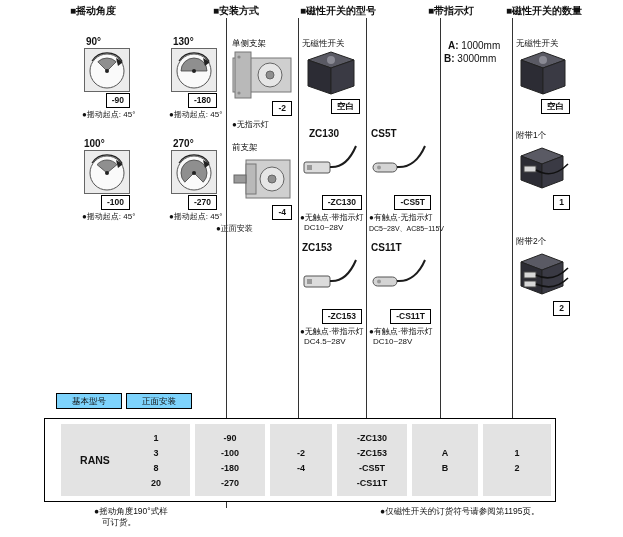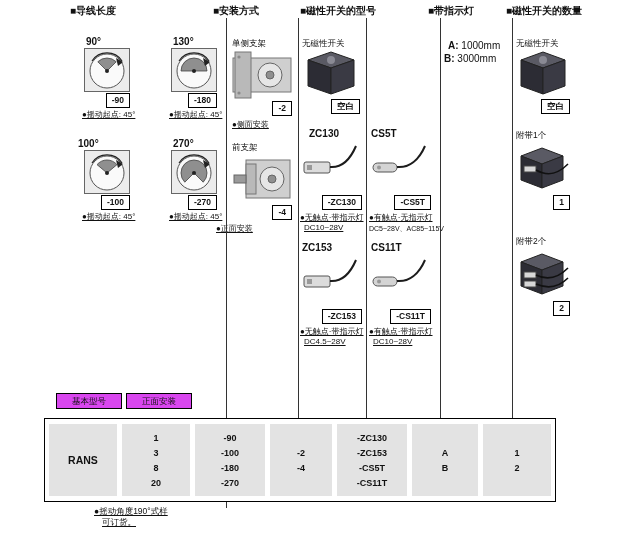--- a/index.html
+++ b/index.html
@@ -3,53 +3,53 @@
 <meta charset="utf-8">
 <style>
   html,body{margin:0;padding:0;background:#fff;}
   .canvas{
     position:relative;width:623px;height:537px;background:#ffffff;overflow:hidden;
     font-family:"Liberation Sans","DejaVu Sans",sans-serif;color:#111;
   }
   .title{position:absolute;font-size:10px;font-weight:bold;white-space:nowrap;}
   .lbl{position:absolute;font-size:8.5px;white-space:nowrap;}
   .lblb{position:absolute;font-size:10px;font-weight:bold;white-space:nowrap;}
-  .note{position:absolute;font-size:8px;white-space:nowrap;text-decoration:underline;}
+  .note{position:absolute;font-size:8px;white-space:nowrap;}
   .noteS{position:absolute;font-size:7px;white-space:nowrap;}
   .codebox{
     position:absolute;border:1px solid #000;background:#fff;z-index:3;
     font-size:8.5px;font-weight:bold;line-height:11px;padding:1px 5px;
     text-align:center;white-space:nowrap;
   }
   .img{position:absolute;line-height:0;z-index:2;}
   .vline{position:absolute;width:1px;background:#333;z-index:1;}
   .hbox{
     position:absolute;border:1px solid #000;height:14px;line-height:14px;
-    font-size:8.5px;text-align:center;background:#d946ef;
+    font-size:8.5px;text-align:center;background:#7dd3fc;
   }
   .otable{
     position:absolute;left:44px;top:418px;width:510px;height:82px;
     border:1px solid #000;background:#fff;
   }
   .tcol{
     position:absolute;top:5px;height:72px;background:#e3e3e3;
     display:flex;flex-direction:column;justify-content:center;align-items:center;
     gap:3px;font-size:9px;font-weight:bold;
   }
   .cellval{display:block;line-height:12px;}
   .rans{font-size:10.5px;font-weight:bold;}
   .leadrow{position:absolute;font-size:10px;white-space:nowrap;}
   .leadrow b{font-weight:bold;}
 </style>
 </head>
 <body>
 
 <div class="canvas">
 
-  <div class="title" style="left:70px;top:4px">■导线长度</div>
+  <div class="title" style="left:70px;top:4px">■摇动角度</div>
   <div class="title" style="left:213px;top:4px">■安装方式</div>
   <div class="title" style="left:300px;top:4px">■磁性开关的型号</div>
   <div class="title" style="left:428px;top:4px">■带指示灯</div>
   <div class="title" style="left:506px;top:4px">■磁性开关的数量</div>
 
   <div class="vline" style="left:226px;top:18px;height:400px"></div>
   <div class="vline" style="left:298px;top:18px;height:400px"></div>
   <div class="vline" style="left:366px;top:18px;height:400px"></div>
   <div class="vline" style="left:440px;top:18px;height:400px"></div>
   <div class="vline" style="left:512px;top:18px;height:400px"></div>
@@ -75,21 +75,21 @@
         <circle cx="23" cy="23" r="17" fill="#fafafa" stroke="#555"></circle>
         <path d="M23,23 L10,23 A13,13 0 0 1 36,23 Z" fill="#8f8f8f" stroke="#444" stroke-width="0.8"></path>
         <circle cx="23" cy="23" r="2" fill="#222"></circle>
         <path d="M8,13 A18,18 0 0 1 38,13" fill="none" stroke="#222" stroke-width="1.2"></path>
         <polygon points="39,14 32,10 34,18" fill="#222"></polygon>
       </svg>
   </div>
   <div class="codebox" style="right:406px;top:93px">-180</div>
   <div class="note" style="left:169px;top:109px">●摇动起点: 45°</div>
 
-  <div class="lblb" style="left:78px;top:138px">100°</div>
+  <div class="lblb" style="left:84px;top:138px">100°</div>
   <div class="img" style="left:84px;top:150px">
     <svg width="46" height="44" viewBox="0 0 46 44">
         <rect x="0.5" y="0.5" width="45" height="43" fill="#ececec" stroke="#666"></rect>
         <circle cx="23" cy="23" r="17" fill="#fafafa" stroke="#555"></circle>
         <path d="M23,23 L13.04,14.64 A13,13 0 0 1 32.96,14.64 Z" fill="#8f8f8f" stroke="#444" stroke-width="0.8"></path>
         <circle cx="23" cy="23" r="2" fill="#222"></circle>
         <path d="M8,13 A18,18 0 0 1 38,13" fill="none" stroke="#222" stroke-width="1.2"></path>
         <polygon points="39,14 32,10 34,18" fill="#222"></polygon>
       </svg>
   </div>
@@ -115,21 +115,21 @@
     <svg width="60" height="50" viewBox="0 0 60 50">
         <rect x="1" y="8" width="58" height="34" fill="#cfcfcf" stroke="#777"></rect>
         <rect x="3" y="2" width="16" height="46" fill="#b9b9b9" stroke="#777"></rect>
         <circle cx="38" cy="25" r="12" fill="#e6e6e6" stroke="#666"></circle>
         <circle cx="38" cy="25" r="4" fill="#909090" stroke="#666"></circle>
         <circle cx="7" cy="7" r="1.6" fill="#8a8a8a"></circle>
         <circle cx="7" cy="43" r="1.6" fill="#8a8a8a"></circle>
       </svg>
   </div>
   <div class="codebox" style="right:331px;top:101px">-2</div>
-  <div class="note" style="left:232px;top:119px">●侧面安装</div>
+  <div class="note" style="left:232px;top:119px">●无指示灯</div>
 
   <div class="lbl" style="left:232px;top:142px">前支架</div>
   <div class="img" style="left:232px;top:154px">
     <svg width="60" height="50" viewBox="0 0 60 50">
         <rect x="14" y="6" width="44" height="38" fill="#cfcfcf" stroke="#777"></rect>
         <rect x="14" y="10" width="10" height="30" fill="#b9b9b9" stroke="#777"></rect>
         <rect x="2" y="21" width="12" height="8" fill="#9a9a9a" stroke="#666"></rect>
         <circle cx="40" cy="25" r="12" fill="#e6e6e6" stroke="#666"></circle>
         <circle cx="40" cy="25" r="4" fill="#909090" stroke="#666"></circle>
       </svg>
@@ -239,21 +239,21 @@
         <path d="M20,27 C34,34 44,28 52,20" fill="none" stroke="#111" stroke-width="1.6"></path>
         <path d="M20,36 C34,42 44,38 52,30" fill="none" stroke="#111" stroke-width="1.6"></path>
       </svg>
   </div>
   <div class="codebox" style="right:53px;top:301px">2</div>
 
   <div class="hbox" style="left:56px;top:393px;width:64px">基本型号</div>
   <div class="hbox" style="left:126px;top:393px;width:64px">正面安装</div>
 
   <div class="otable">
-    <div class="tcol" style="left:4px;width:68px">
+    <div class="tcol" style="left:16px;width:68px">
       <span class="rans">RANS</span>
     </div>
     <div class="tcol" style="left:77px;width:68px">
       <span class="cellval">1</span>
       <span class="cellval">3</span>
       <span class="cellval">8</span>
       <span class="cellval">20</span>
     </div>
     <div class="tcol" style="left:150px;width:70px">
       <span class="cellval">-90</span>
@@ -277,14 +277,15 @@
     </div>
     <div class="tcol" style="left:438px;width:68px">
       <span class="cellval">1</span>
       <span class="cellval">2</span>
     </div>
   </div>
 
   <div class="vline" style="left:226px;top:502px;height:6px"></div>
   <div class="note" style="left:94px;top:506px;font-size:8.5px">●摇动角度190°式样</div>
   <div class="note" style="left:102px;top:517px;font-size:8.5px">可订货。</div>
+  <div class="note" style="left:380px;top:506px;font-size:8.5px">●仅磁性开关的订货符号请参阅第1195页。</div>
 
 </div>
 
 </body></html>

